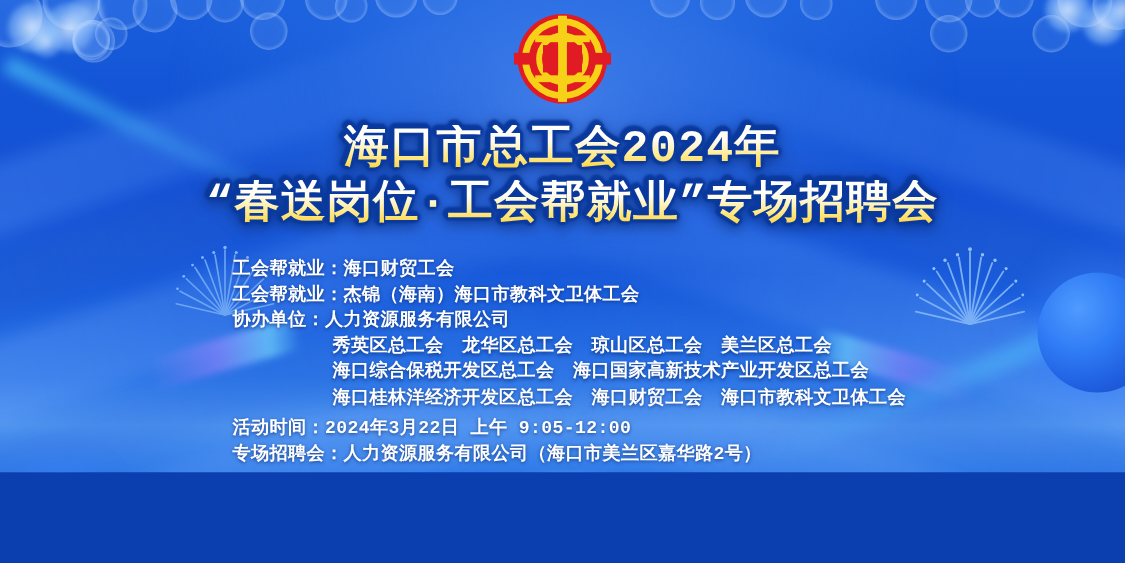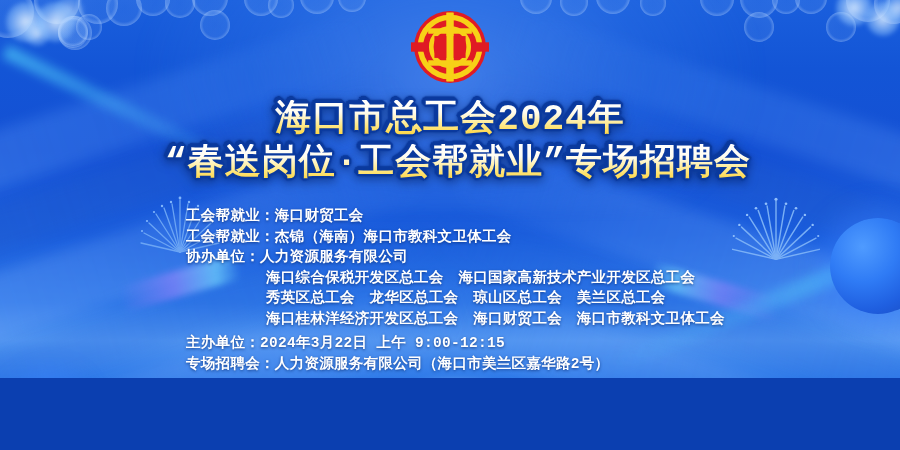--- a/index.html
+++ b/index.html
@@ -403,32 +403,32 @@
 
     <div class="info-row">
       <span class="info-label">工会帮就业：</span><span class="info-value">杰锦（海南）海口市教科文卫体工会</span>
     </div>
 
     <div class="info-row">
       <span class="info-label">协办单位：</span><span class="info-value">人力资源服务有限公司</span>
     </div>
 
     <div class="info-row org-row">
+      <span>秀英区总工会　龙华区总工会　琼山区总工会　美兰区总工会</span>
+    </div>
+    <div class="info-row org-row">
       <span>海口综合保税开发区总工会　海口国家高新技术产业开发区总工会</span>
-    </div>
-    <div class="info-row org-row">
-      <span>秀英区总工会　龙华区总工会　琼山区总工会　美兰区总工会</span>
     </div>
     <div class="info-row org-row">
       <span>海口桂林洋经济开发区总工会　海口财贸工会　海口市教科文卫体工会</span>
     </div>
 
     <div id="schedule">
       <div class="info-row">
-        <span class="info-label">主办单位：</span><span class="info-value">2024年3月22日 上午 9:00-12:15</span>
+        <span class="info-label">活动时间：</span><span class="info-value">2024年3月22日 上午 9:05-12:00</span>
       </div>
       <div class="info-row">
         <span class="info-label">专场招聘会：</span><span class="info-value">人力资源服务有限公司（海口市美兰区嘉华路2号）</span>
       </div>
     </div>
   </div>
 
 </div>
 
 </body></html>

